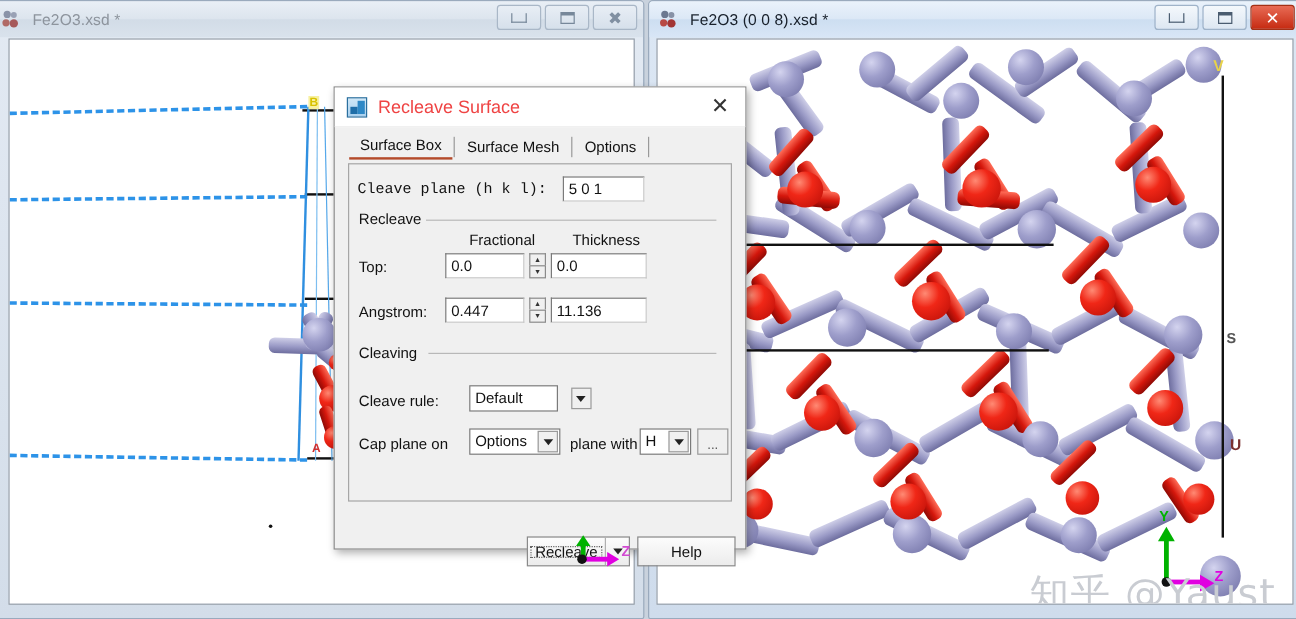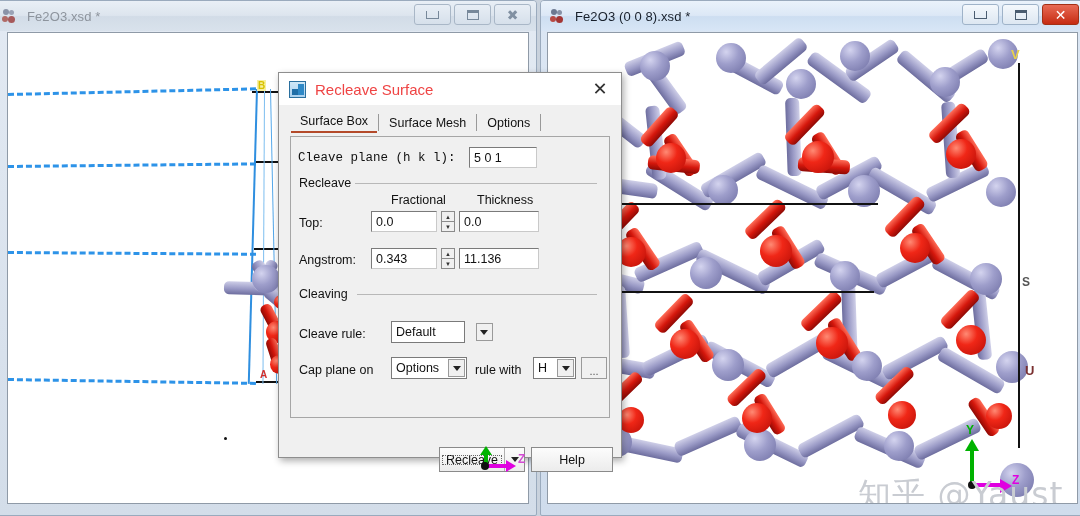--- a/index.html
+++ b/index.html
@@ -426,21 +426,21 @@
         <div class="spin" style="position:absolute;left:150px;top:74px;height:21px;">
           <div>▲</div>
           <div>▼</div>
         </div>
         <div class="tbox" style="position:absolute;left:168px;top:74px;width:80px;height:21px;">
           <span>0.0</span>
         </div>
 
         <span class="ftxt" style="position:absolute;left:8px;top:116px;">Angstrom:</span>
         <div class="tbox" style="position:absolute;left:80px;top:111px;width:66px;height:21px;">
-          <span>0.343</span>
+          <span>0.447</span>
         </div>
         <div class="spin" style="position:absolute;left:150px;top:111px;height:21px;">
           <div>▲</div>
           <div>▼</div>
         </div>
         <div class="tbox" style="position:absolute;left:168px;top:111px;width:80px;height:21px;">
           <span>11.136</span>
         </div>
 
         <span class="grp-lbl" style="left:8px;top:150px;">Cleaving</span>
@@ -454,21 +454,21 @@
             </span>
         </div>
 
         <span class="ftxt" style="position:absolute;left:8px;top:226px;">Cap plane on</span>
         <div class="combo" style="position:absolute;left:100px;top:220px;width:76px;">
           <span class="cv">Options</span>
           <span class="carrow">
               <i class="tri"></i>
             </span>
         </div>
-        <span class="ftxt" style="position:absolute;left:184px;top:226px;">rule with</span>
+        <span class="ftxt" style="position:absolute;left:184px;top:226px;">plane with</span>
         <div class="combo" style="position:absolute;left:242px;top:220px;width:43px;">
           <span class="cv">H</span>
           <span class="carrow">
               <i class="tri"></i>
             </span>
         </div>
         <div class="dots-btn" style="position:absolute;left:290px;top:220px;">
           <span>...</span>
         </div>
       </div>

